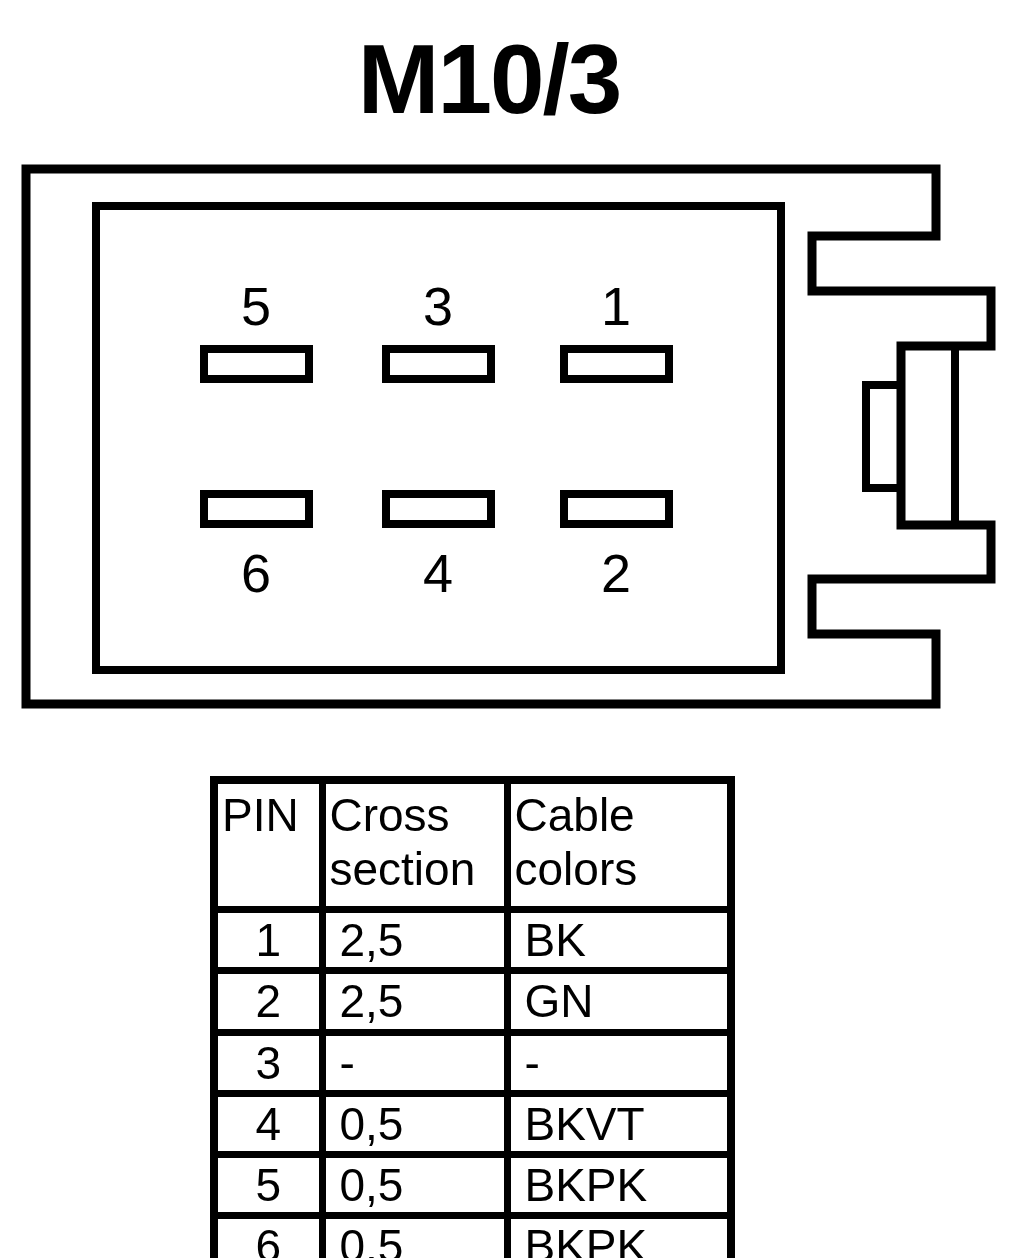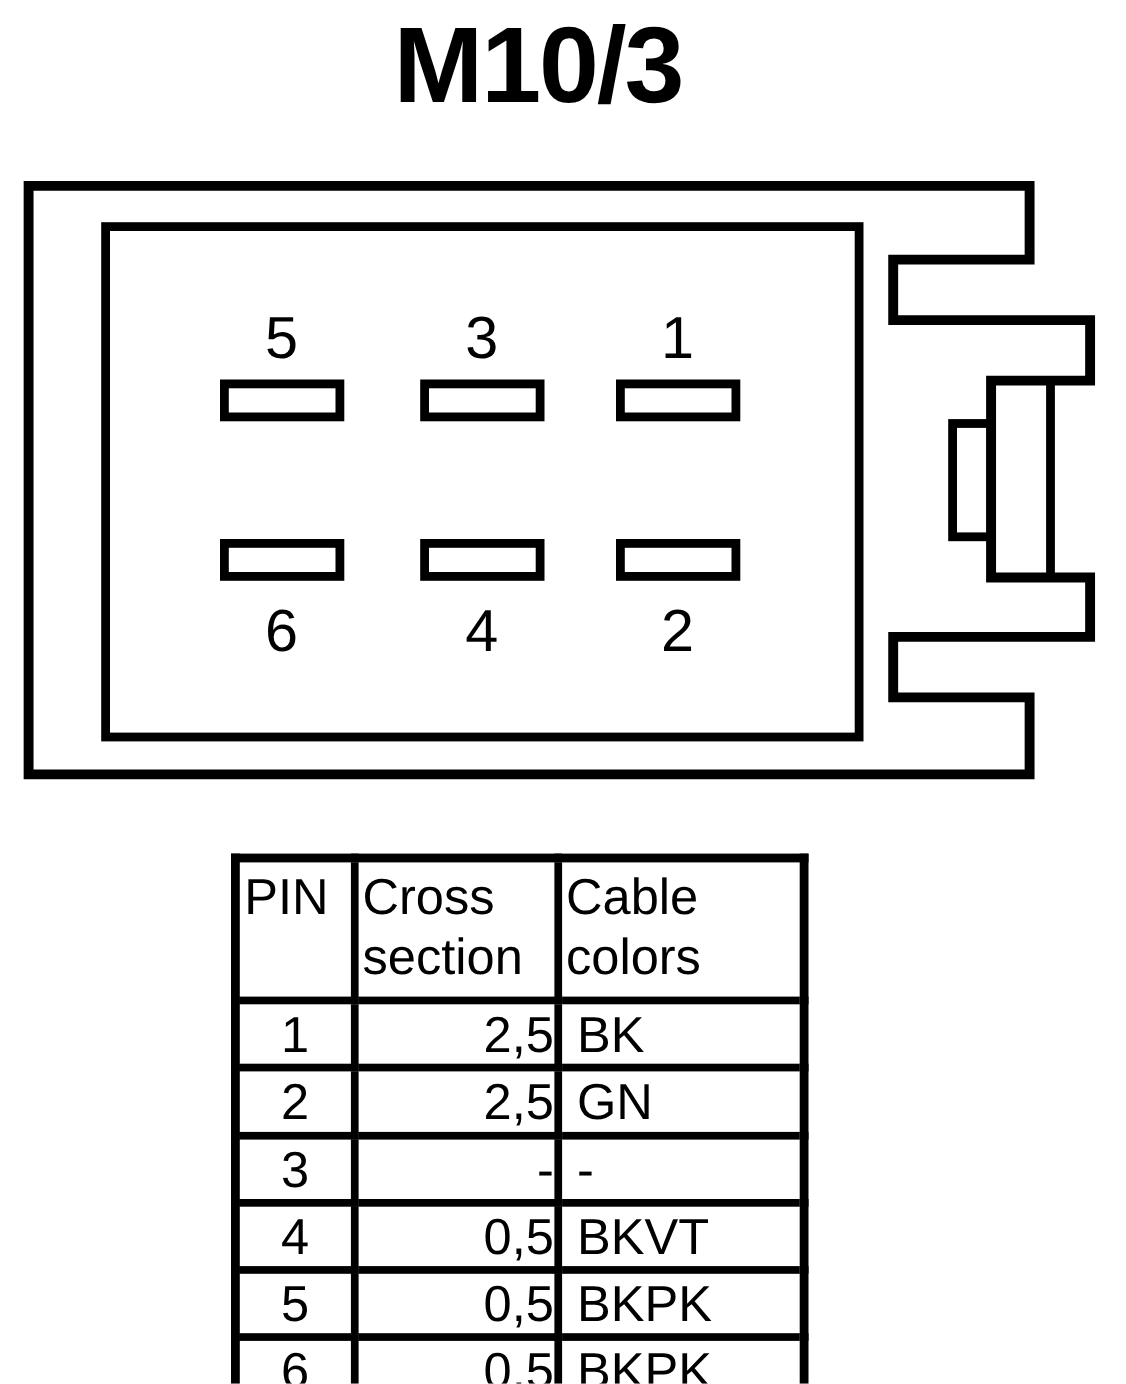--- a/index.html
+++ b/index.html
@@ -11,21 +11,21 @@
     position: relative;
     width: 1024px;
     height: 1258px;
     background: #ffffff;
     font-family: "Liberation Sans", sans-serif;
     color: #000000;
     overflow: hidden;
   }
   .title {
     position: absolute;
-    top: 8px;
+    top: 28px;
     left: 0;
     width: 978px;
     text-align: center;
     font-size: 98px;
     font-weight: bold;
     letter-spacing: -2px;
     line-height: 1.05;
     white-space: nowrap;
   }
   .connector-svg {
@@ -71,21 +71,21 @@
   }
   .pin-table td {
     height: 47px;
     padding: 0;
     vertical-align: middle;
   }
   .col-pin   { width: 108px; }
   .col-cross { width: 185px; }
   .col-color { width: 224px; }
   td.cell-pin   { text-align: center; }
-  td.cell-cross { text-align: right; padding-left: 14px; }
+  td.cell-cross { text-align: left; padding-left: 14px; }
   td.cell-color { text-align: left; padding-left: 14px; margin-top: 17px; }
 </style>
 </head>
 <body>
 
 <div class="page">
 
   <div class="title">M10/3</div>
 
   <svg class="connector-svg" width="1024" height="760" viewBox="0 0 1024 760" xmlns="http://www.w3.org/2000/svg">

